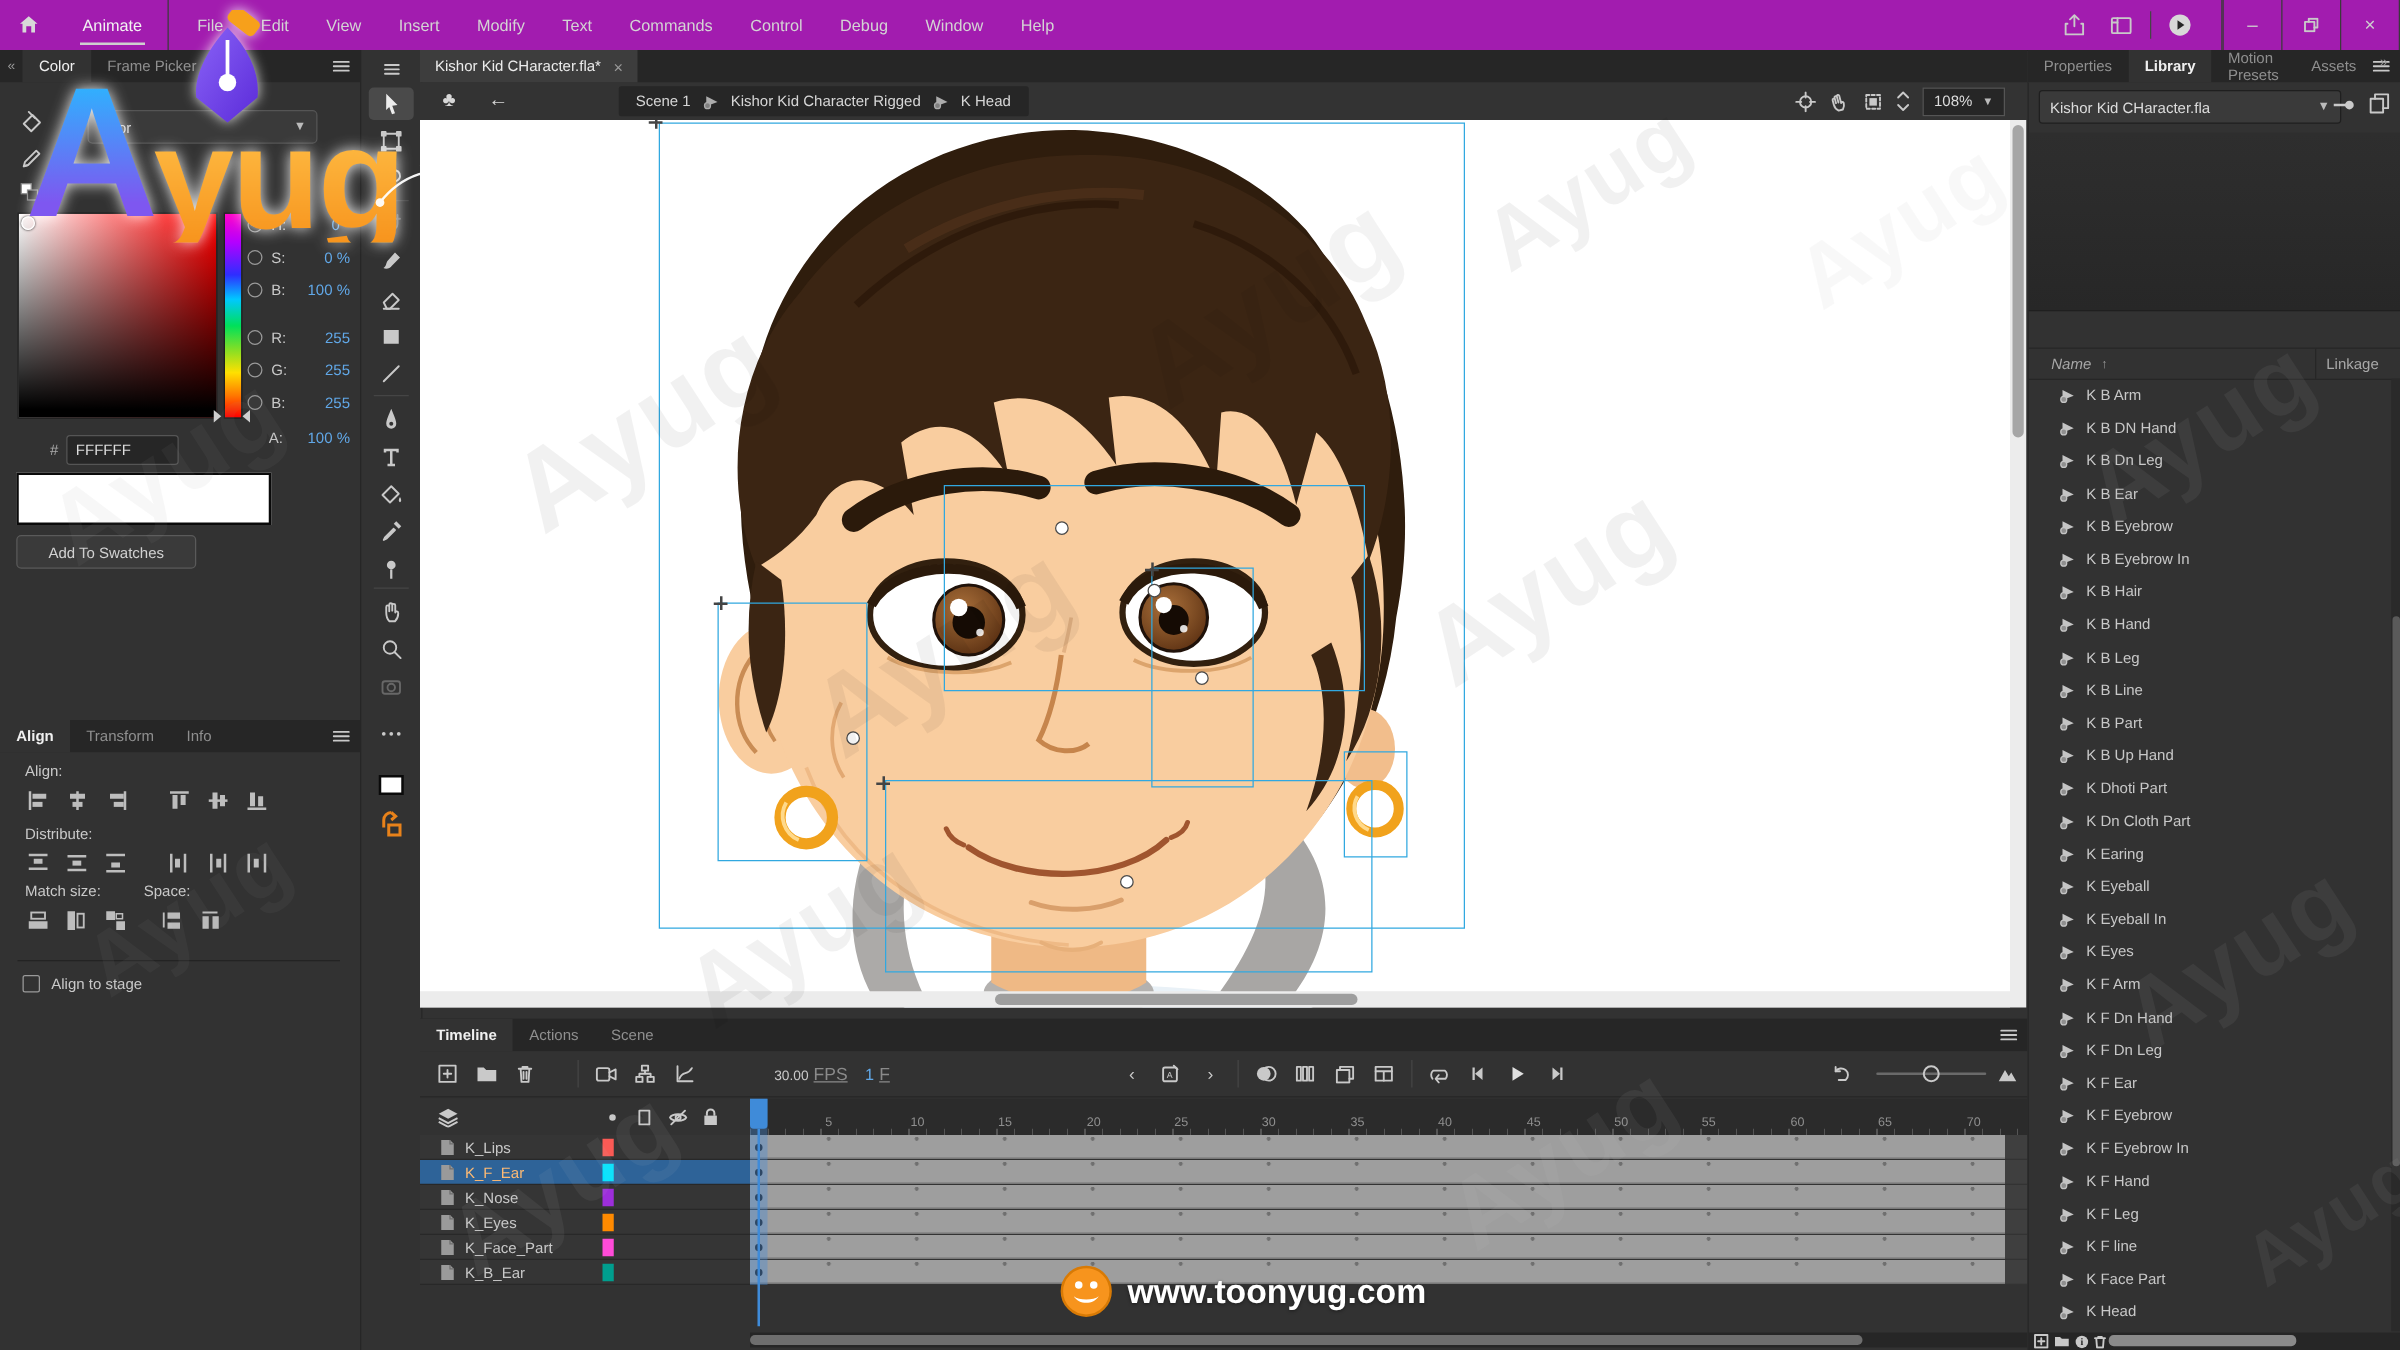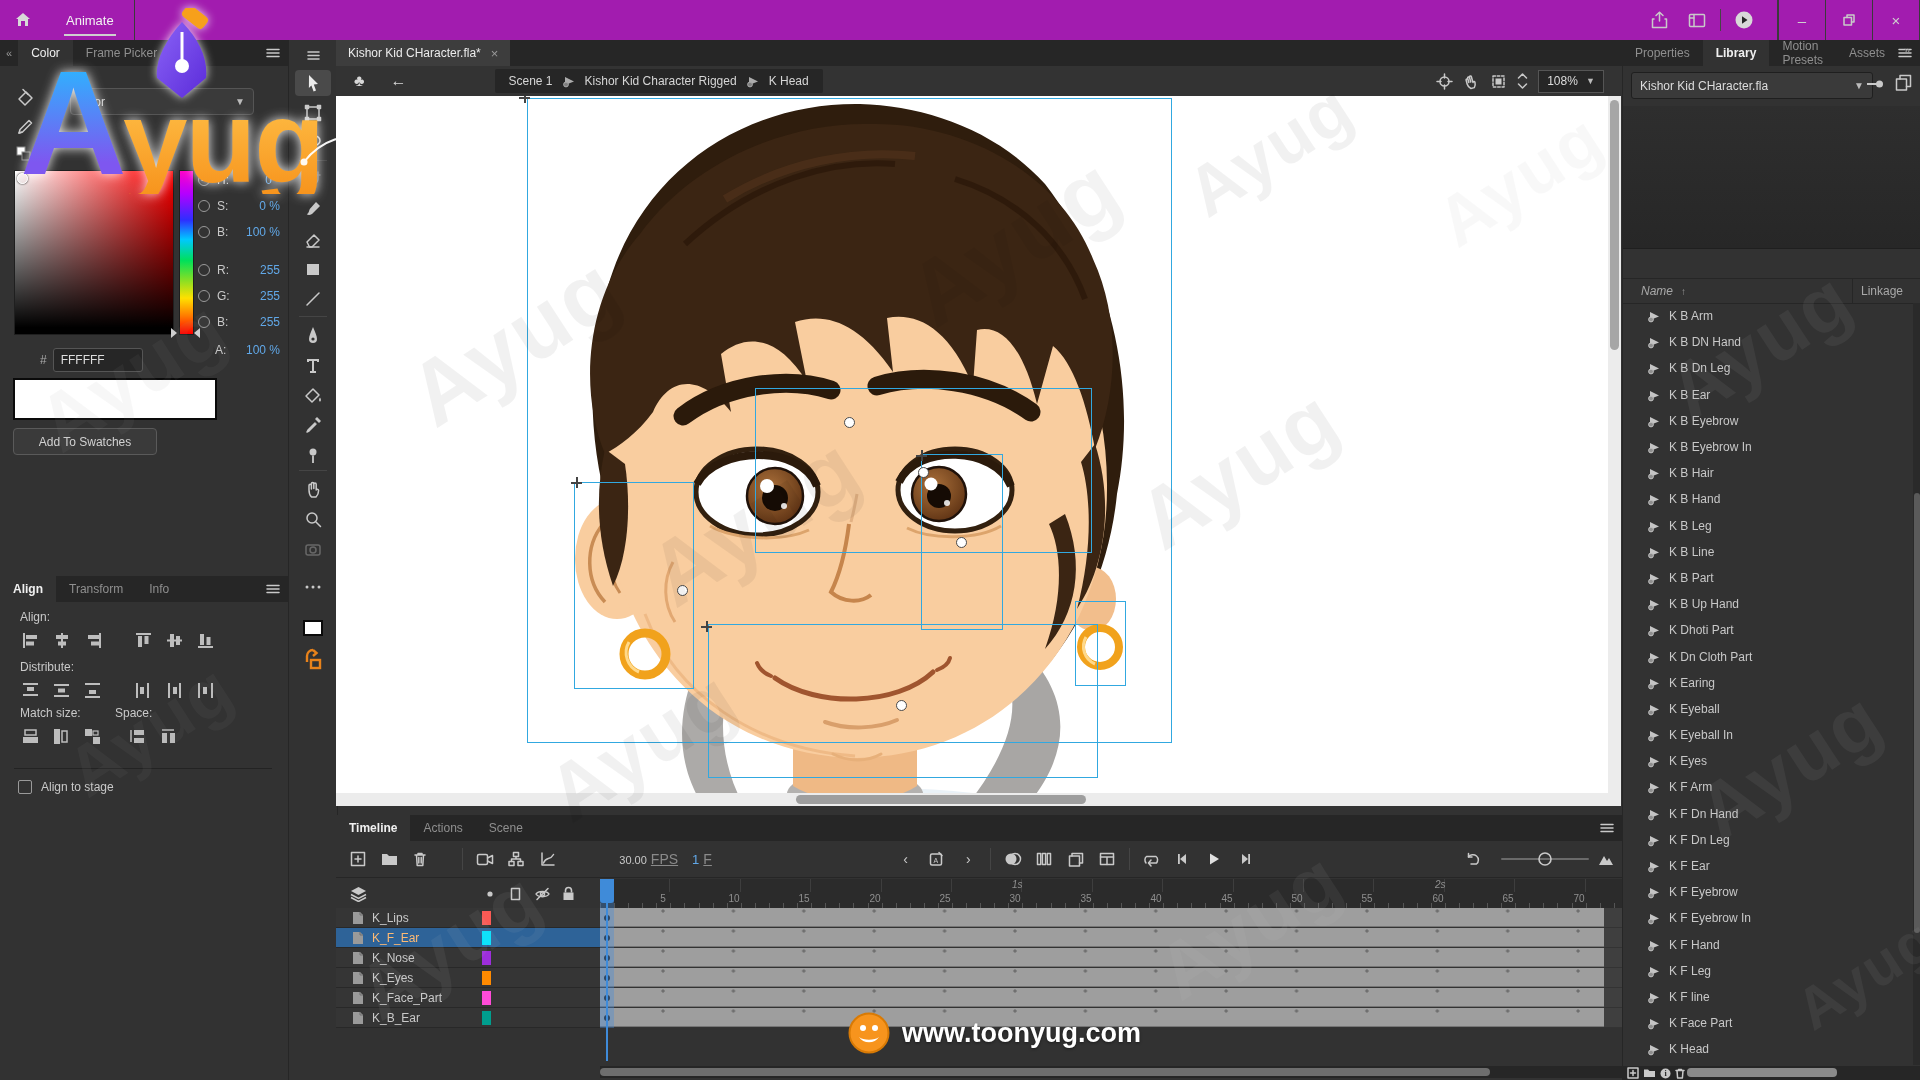--- a/index.html
+++ b/index.html
@@ -156,20 +156,34 @@
 
 <div id="app">
 
   <div id="titlebar" class="abs">
     <div class="home">
       <svg width="18" height="18" viewBox="0 0 18 18">
           <path d="M9,2 L16,8 L14,8 L14,15 L11,15 L11,10 L7,10 L7,15 L4,15 L4,8 L2,8 Z" fill="#d8d8d8"></path>
         </svg>
     </div>
     <div class="appmenu">Animate</div>
+    <div id="menus">
+
+    <span class="menu-item">File</span>
+        <span class="menu-item">Edit</span>
+        <span class="menu-item">View</span>
+        <span class="menu-item">Insert</span>
+        <span class="menu-item">Modify</span>
+        <span class="menu-item">Text</span>
+        <span class="menu-item">Commands</span>
+        <span class="menu-item">Control</span>
+        <span class="menu-item">Debug</span>
+        <span class="menu-item">Window</span>
+        <span class="menu-item">Help</span>
+      </div>
     <div id="tb-right">
       <span class="tb-ic">
         <svg width="17" height="18" viewBox="0 0 17 18" class="ic">
             <path d="M8.5,1.5 L8.5,10"></path>
             <path d="M5,4.5 L8.5,1.2 L12,4.5"></path>
             <path d="M3,8 L1.5,8 L1.5,16.5 L15.5,16.5 L15.5,8 L14,8"></path>
           </svg>
       </span>
       <span class="tb-ic">
         <svg width="18" height="15" viewBox="0 0 18 15" class="ic">
@@ -864,24 +878,20 @@
         </span>
       <span style="position:absolute;left:226px">
           <svg width="13" height="15" viewBox="0 0 13 15">
             <rect x="1.5" y="6.5" width="10" height="7.5" fill="#C9C9C9"></rect>
             <path d="M3.5,6.5 V4.5 a3,3 0 0 1 6,0 V6.5" fill="none" stroke="#C9C9C9" stroke-width="1.6"></path>
           </svg>
         </span>
     </div>
 
     <div id="ruler">
-      <div class="sec">
-          <span class="sm" style="left: 412px;">1s</span>
-          <span class="sm" style="left: 835px;">2s</span>
-        </div>
       <div class="nums">
           <span class="rn" style="left: 63px;">5</span>
           <span class="rn" style="left: 134px;">10</span>
           <span class="rn" style="left: 204px;">15</span>
           <span class="rn" style="left: 275px;">20</span>
           <span class="rn" style="left: 345px;">25</span>
           <span class="rn" style="left: 415px;">30</span>
           <span class="rn" style="left: 486px;">35</span>
           <span class="rn" style="left: 556px;">40</span>
           <span class="rn" style="left: 627px;">45</span>

